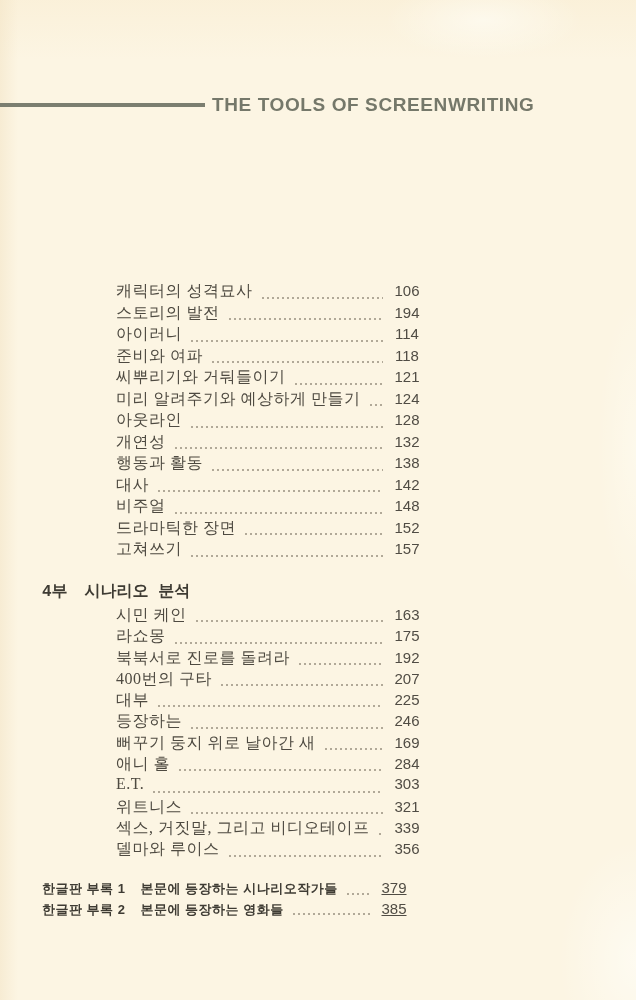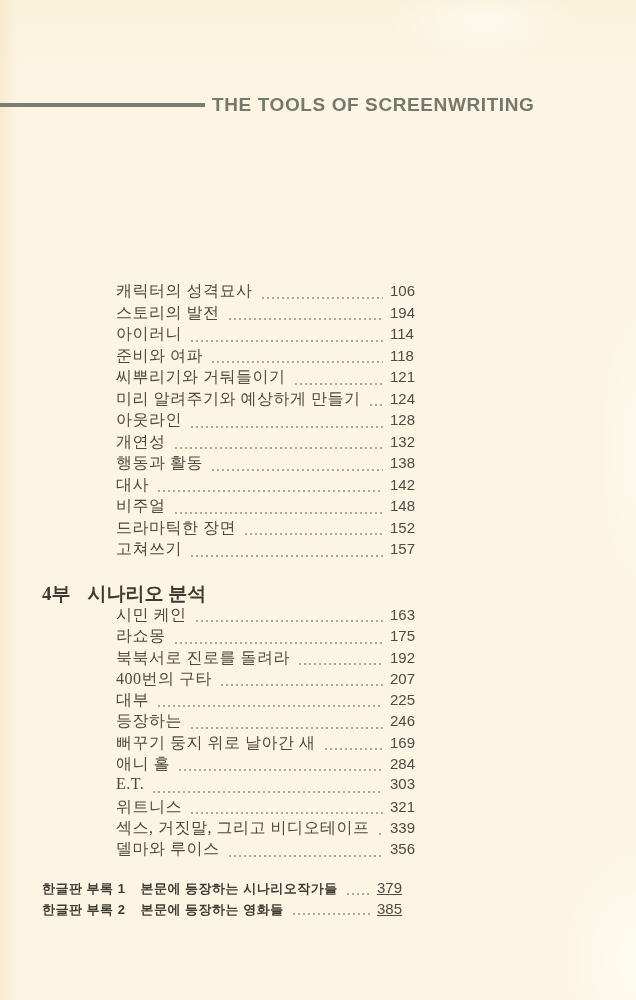--- a/index.html
+++ b/index.html
@@ -63,31 +63,31 @@
   .dot-leader {
     flex: 1 1 auto;
     height: 2px;
     align-self: flex-end;
     margin: 0 7px 4px 9px;
     background-image: repeating-linear-gradient(
       to right, var(--dot) 0, var(--dot) 1.6px, transparent 1.6px, transparent 5px);
   }
   .page-num {
     flex: 0 0 34px;
-    text-align: left;
+    text-align: center;
     font-family: "Liberation Sans", sans-serif;
     font-size: 15px;
     color: var(--num);
   }
   .section-heading {
     position: absolute;
     left: 42px; top: 581px;
-    font-family: Liberation Serif, serif;
+    font-family: Liberation Mono, monospace;
     font-weight: bold;
-    font-size: 19px;
+    font-size: 16px;
     color: var(--bold-ink);
     white-space: nowrap;
   }
   .section-heading .part-no { margin-right: 17px; }
   .appendix-list {
     position: absolute;
     left: 42px; top: 879px;
     width: 369px;
     font-family: "Liberation Sans", sans-serif;
     font-weight: bold;

